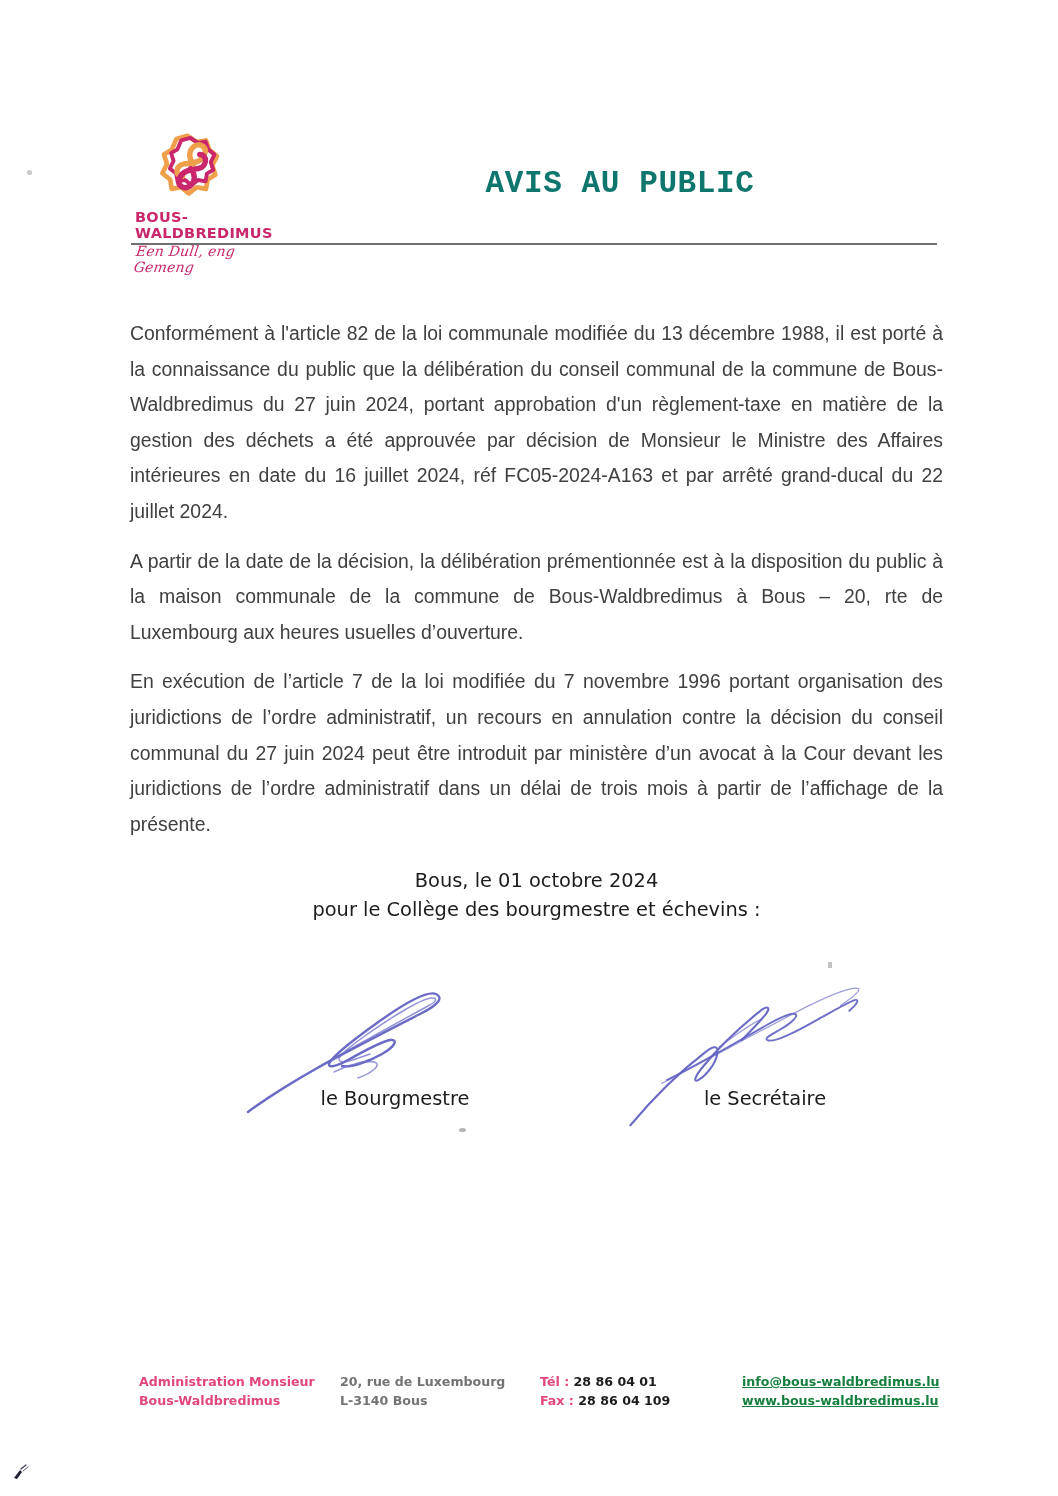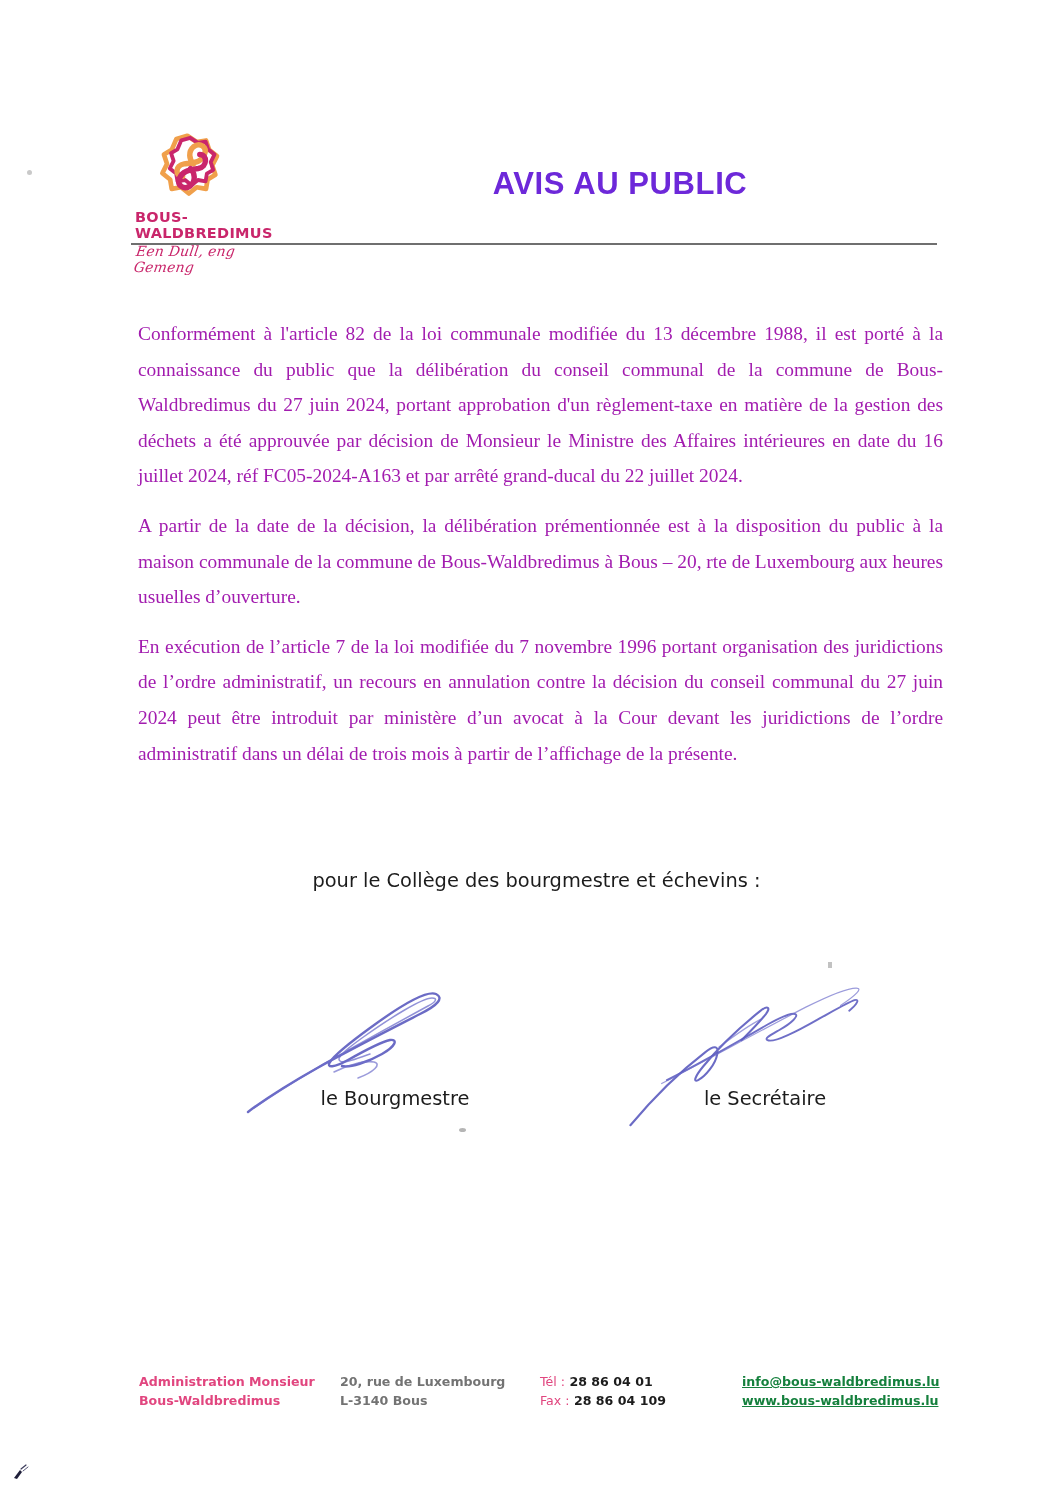--- a/index.html
+++ b/index.html
@@ -56,50 +56,50 @@
     color: #C9266B;
     transform: skewX(-8deg);
     transform-origin: left center;
   }
   #doc-title {
     position: absolute;
     left: 360px;
     top: 166px;
     width: 520px;
     text-align: center;
-    font-family: Liberation Sans, sans-serif;
+    font-family: Liberation Mono, monospace;
     font-weight: bold;
     font-size: 31px;
     letter-spacing: 0.6px;
-    color: #6d28d9;
+    color: #0f766e;
   }
   #header-rule {
     position: absolute;
     left: 131px;
     top: 243px;
     width: 806px;
     height: 1.6px;
     background: #6f6f6f;
   }
 
   
   #body-text {
     position: absolute;
     left: 130px;
     top: 316px;
     width: 813px;
   }
   .para {
     text-align: justify;
     text-justify: inter-word;
-    font-family: Liberation Serif, serif;
+    font-family: Liberation Sans, sans-serif;
     font-size: 19.4px;
     line-height: 35.6px;
-    color: #a21caf;
-    margin: 0 0 14px 8px;
+    color: #404040;
+    margin: 0 0 14px 0;
   }
   .para:last-child { margin-bottom: 0; }
 
   
   #sig-block {
     position: absolute;
     left: 130px;
     top: 866px;
     width: 813px;
   }
@@ -156,21 +156,21 @@
     font-family: "DejaVu Sans", sans-serif;
     font-weight: bold;
     font-size: 12.6px;
     line-height: 19px;
     white-space: nowrap;
   }
   #foot-col-1 { left: 139px; color: #E1467F; }
   #foot-col-2 { left: 340px; color: #737373; }
   #foot-col-3 { left: 540px; color: #1c1c1c; }
   #foot-col-4 { left: 742px; color: #15803d; text-decoration: underline; }
-  .foot-key { color: #E1467F; font-weight: normal; }
+  .foot-key { color: #E1467F; font-weight: bold; }
 
   
   .artifact {
     position: absolute;
     pointer-events: none;
   }
   #artifact-bottom-left {
     left: 12px;
     top: 1464px;
     width: 18px;
@@ -230,20 +230,21 @@
     <div id="header-rule"></div>
   </div>
 
   <div id="body-text">
     <p class="para">Conformément à l'article 82 de la loi communale modifiée du 13 décembre 1988, il est porté à la connaissance du public que la délibération du conseil communal de la commune de Bous-Waldbredimus du 27 juin 2024, portant approbation d'un règlement-taxe en matière de la gestion des déchets a été approuvée par décision de Monsieur le Ministre des Affaires intérieures en date du 16 juillet 2024, réf FC05-2024-A163 et par arrêté grand-ducal du 22 juillet 2024.</p>
     <p class="para">A partir de la date de la décision, la délibération prémentionnée est à la disposition du public à la maison communale de la commune de Bous-Waldbredimus à Bous – 20, rte de Luxembourg aux heures usuelles d’ouverture.</p>
     <p class="para">En exécution de l’article 7 de la loi modifiée du 7 novembre 1996 portant organisation des juridictions de l’ordre administratif, un recours en annulation contre la décision du conseil communal du 27 juin 2024 peut être introduit par ministère d’un avocat à la Cour devant les juridictions de l’ordre administratif dans un délai de trois mois à partir de l’affichage de la présente.</p>
   </div>
 
   <div id="sig-block">
+    <div class="sig-center-line">Bous, le 01 octobre 2024</div>
     <div class="sig-center-line">pour le Collège des bourgmestre et échevins :</div>
   </div>
 
   <div id="sig-row">
 
     <div class="sig-cell" id="sig-cell-left">
       <svg class="sig-scribble" viewBox="0 0 330 165">
         <path d="M18 150 C60 118 120 88 190 52 C208 43 214 36 206 32 C196 28 170 44 140 66 C118 82 104 94 100 100 C96 106 104 106 118 98 C134 89 150 80 160 78 C168 77 166 84 152 92 C138 100 120 106 112 104" fill="none" stroke="#5B5BBF" stroke-width="2.4" stroke-linecap="round" opacity="0.9"></path>
         <path d="M24 146 C70 114 132 80 198 44 C206 40 208 36 202 36 C192 36 160 56 132 76 C114 89 106 96 110 99 C114 102 128 96 140 92" fill="none" stroke="#6C6CC9" stroke-width="1.5" stroke-linecap="round" opacity="0.75"></path>
         <path d="M104 110 C116 104 134 98 144 100 C152 102 144 110 128 116" fill="none" stroke="#7070CC" stroke-width="1.6" stroke-linecap="round" opacity="0.7"></path>

